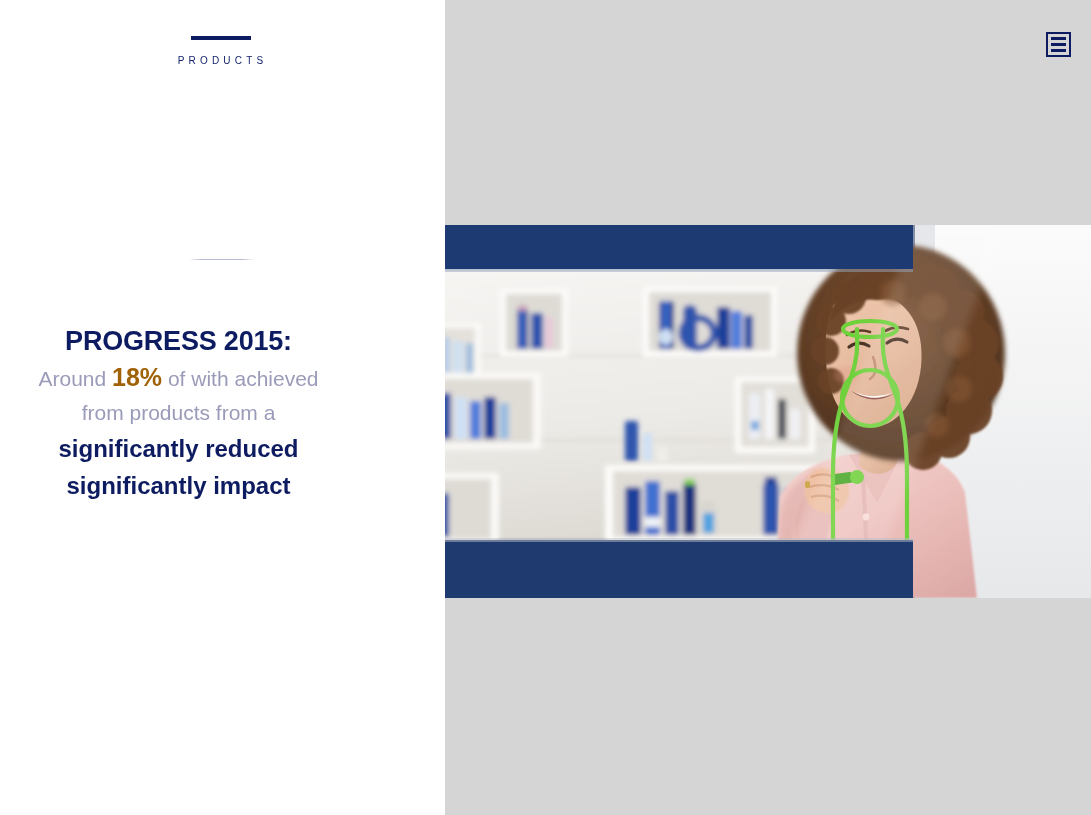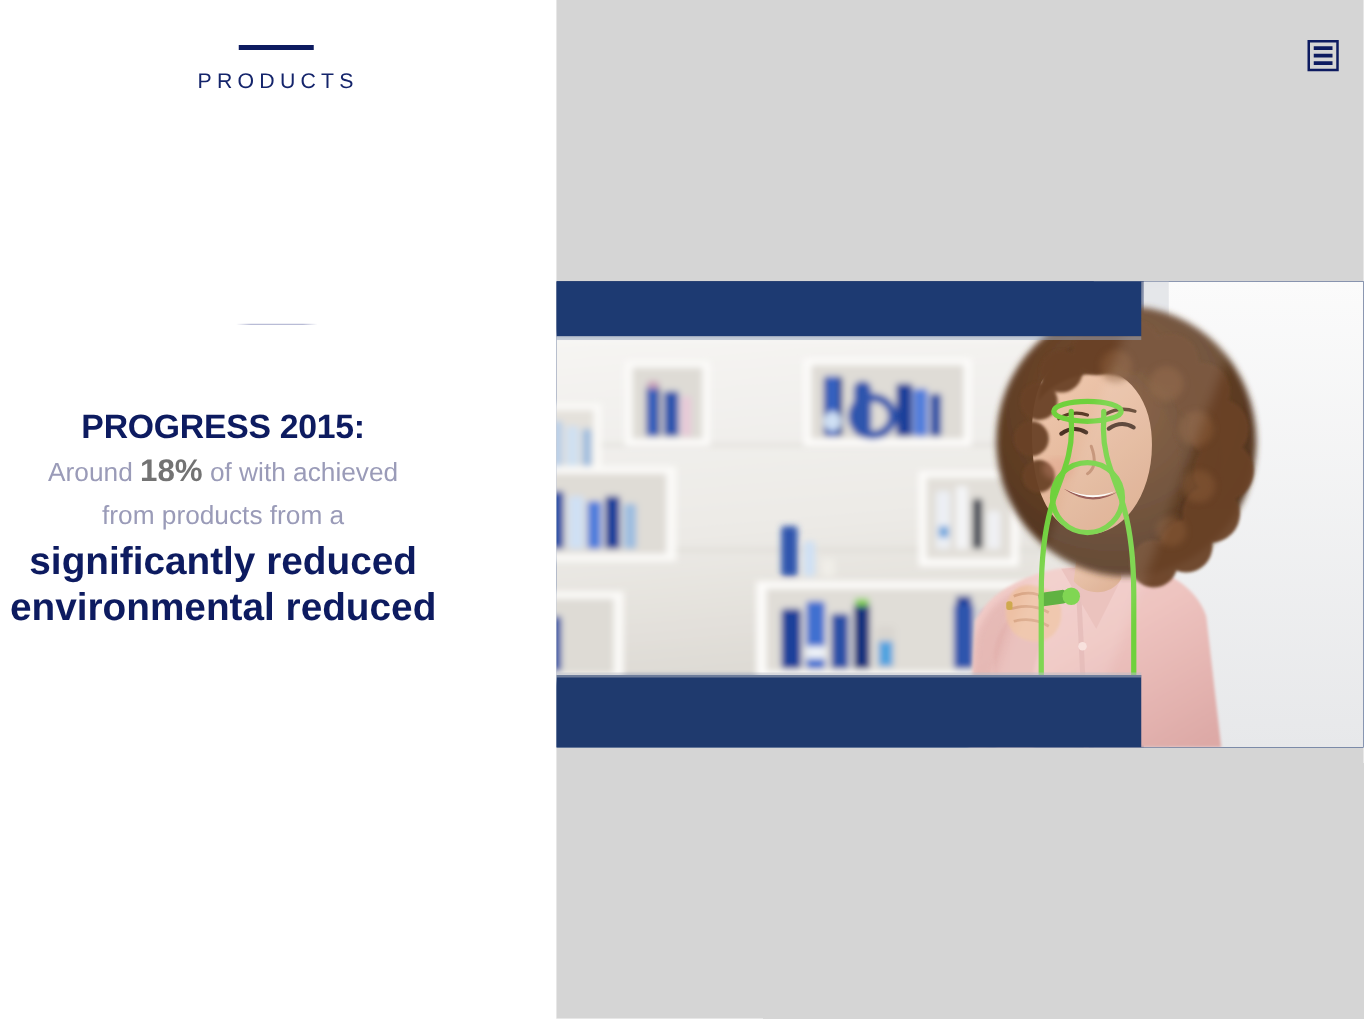--- a/index.html
+++ b/index.html
@@ -67,21 +67,21 @@
     position:absolute;
     left:191px; top:36px;
     width:60px; height:4px;
     background:#0d1b60;
   }
   .eyebrow {
     position:absolute;
     left:0; top:55px;
     width:445px;
     text-align:center;
-    font-size:17px;
+    font-size:10px;
     letter-spacing:4.2px;
     color:#14246b;
   }
 
   .divider {
     position:absolute;
     left:189px; top:259px;
     width:65px; height:1px;
     background:linear-gradient(to right,
       rgba(190,192,214,0) 0%,
@@ -106,25 +106,25 @@
 
   .stat-line {
     font-size:21px;
     color:#9a9bb8;
     line-height:34px;
     font-weight:normal;
   }
   .stat-line .pct {
     font-size:25px;
     font-weight:bold;
-    color:#737373;
+    color:#a16207;
   }
 
   .stat-emphasis {
-    font-size:31px;
+    font-size:24px;
     font-weight:bold;
     color:#0d1b60;
     line-height:37px;
   }
 </style>
 </head>
 <body>
 
 <div class="page">
 
@@ -381,16 +381,16 @@
 
       <div class="stat-line">
         <span>Around</span>
         <span class="pct">18%</span>
         <span>of with achieved</span>
       </div>
 
       <div class="stat-line">from products from a</div>
 
       <div class="stat-emphasis">significantly reduced</div>
-      <div class="stat-emphasis">environmental reduced</div>
+      <div class="stat-emphasis">significantly impact</div>
     </div>
   </div>
 </div>
 
 </body></html>

